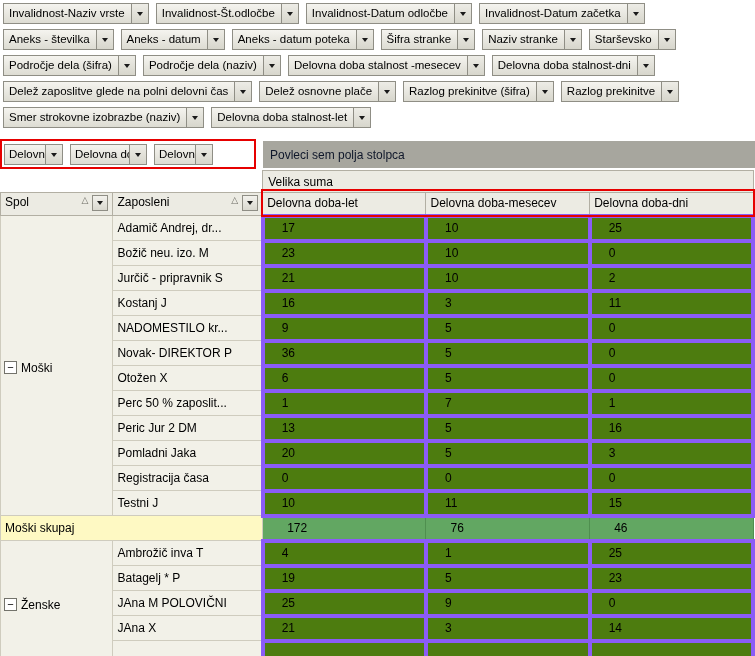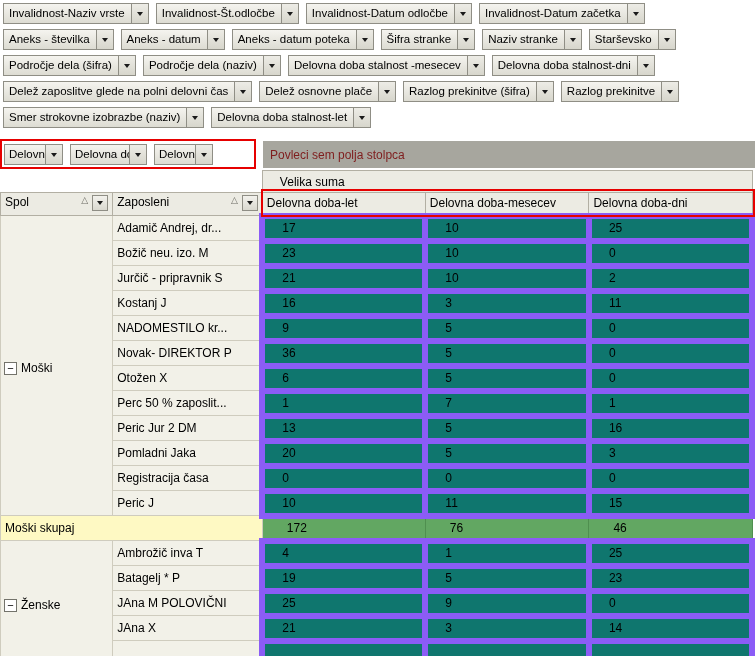--- a/index.html
+++ b/index.html
@@ -34,54 +34,54 @@
   
   .filter-area { position: absolute; left: 4px; top: 144px; display: flex; gap: 7px; }
   .filter-area .field-btn { justify-content: space-between; }
   .filter-area .field-btn .lbl { flex: 1; overflow: hidden; padding: 3px 2px 0 4px; }
   .filter-area .field-btn:nth-child(1) { width: 59px; }
   .filter-area .field-btn:nth-child(2) { width: 77px; }
   .filter-area .field-btn:nth-child(3) { width: 59px; }
 
   .dropzone {
     position: absolute; left: 263px; top: 141px; width: 492px; height: 27px;
-    background: #a7a69e; color: #7f1d1d;
+    background: #a7a69e; color: #0f172a;
     display: flex; align-items: center; padding-left: 7px;
   }
 
   
   table.pivot { position: absolute; left: 0; top: 170px; border-collapse: collapse; table-layout: fixed; }
   table.pivot td, table.pivot th {
     font-weight: normal; text-align: left;
     overflow: hidden; white-space: nowrap; vertical-align: middle;
   }
   .blank { background: #ffffff; border: none; }
-  .grand { background: #ecebe3; border: 1px solid #b2afa3; height: 22px; padding: 2px 17px; }
+  .grand { background: #ecebe3; border: 1px solid #b2afa3; height: 22px; padding: 2px 5px; }
   th.rowhdr, th.colhdr { background: #ecebe3; border: 1px solid #b2afa3; height: 23px; padding: 2px 4px; }
   .hdrflex { display: flex; align-items: flex-start; height: 100%; }
   .hdrflex .hlbl { flex: 1; overflow: hidden; }
   .sortmark { font-size: 9px; color: #6e6e66; margin: 0 4px 0 0; }
   .fltbtn {
     width: 16px; height: 16px; flex: 0 0 16px;
     border: 1px solid #8f8e85; background: linear-gradient(#f2f1ec, #d9d8cf);
     display: flex; align-items: center; justify-content: center;
   }
 
   tr.datarow td { height: 25px; }
   td.groupcell { background: #f2f1e8; border: 1px solid #cfccbe; vertical-align: top; padding: 4px 3px 0 3px; }
-  .groupflex { display: flex; align-items: flex-end; gap: 4px; }
+  .groupflex { display: flex; align-items: flex-start; gap: 4px; }
   .expbox {
     width: 13px; height: 13px; flex: 0 0 13px;
     border: 1px solid #73736b; background: #ffffff;
     display: flex; align-items: center; justify-content: center;
     font-size: 11px; line-height: 11px;
   }
   .expbox::after { content: "−"; }
   td.namecell { background: #f2f1e8; border: 1px solid #cfccbe; padding: 2px 4px; }
-  td.datacell { background: #0f766e; border: 6px solid #8b5cf6; padding: 2px 17px; text-align: right; font-weight: bold; }
+  td.datacell { background: #4d7c0f; border: 4px solid #8b5cf6; padding: 2px 17px; text-align: right; font-weight: bold; }
   td.totalhdr { background: #fef9c3; border: 1px solid #cfccbe; padding: 2px 4px; }
   td.totalcell { background: #62a762; border: 1px solid #4f8f4f; padding: 2px 24px; text-align: right; font-weight: bold; }
 
   
   .annotation { position: absolute; border: 2px solid #e60000; background: transparent; pointer-events: none; z-index: 10; }
   #anno-filter  { left: 0px;  top: 139px; width: 256px; height: 30px; }
   #anno-columns { left: 261px; top: 189px; width: 494px; height: 28px; }
 </style>
 </head>
 <body>
@@ -348,21 +348,21 @@
           <td class="datacell">5</td>
           <td class="datacell">3</td>
         </tr>
         <tr class="datarow">
           <td class="namecell">Registracija časa</td>
           <td class="datacell">0</td>
           <td class="datacell">0</td>
           <td class="datacell">0</td>
         </tr>
         <tr class="datarow">
-          <td class="namecell">Peric J</td>
+          <td class="namecell">Testni J</td>
           <td class="datacell">10</td>
           <td class="datacell">11</td>
           <td class="datacell">15</td>
         </tr>
         <tr class="datarow">
           <td class="totalhdr" colspan="2">Moški skupaj</td>
           <td class="totalcell">172</td>
           <td class="totalcell">76</td>
           <td class="totalcell">46</td>
         </tr>

